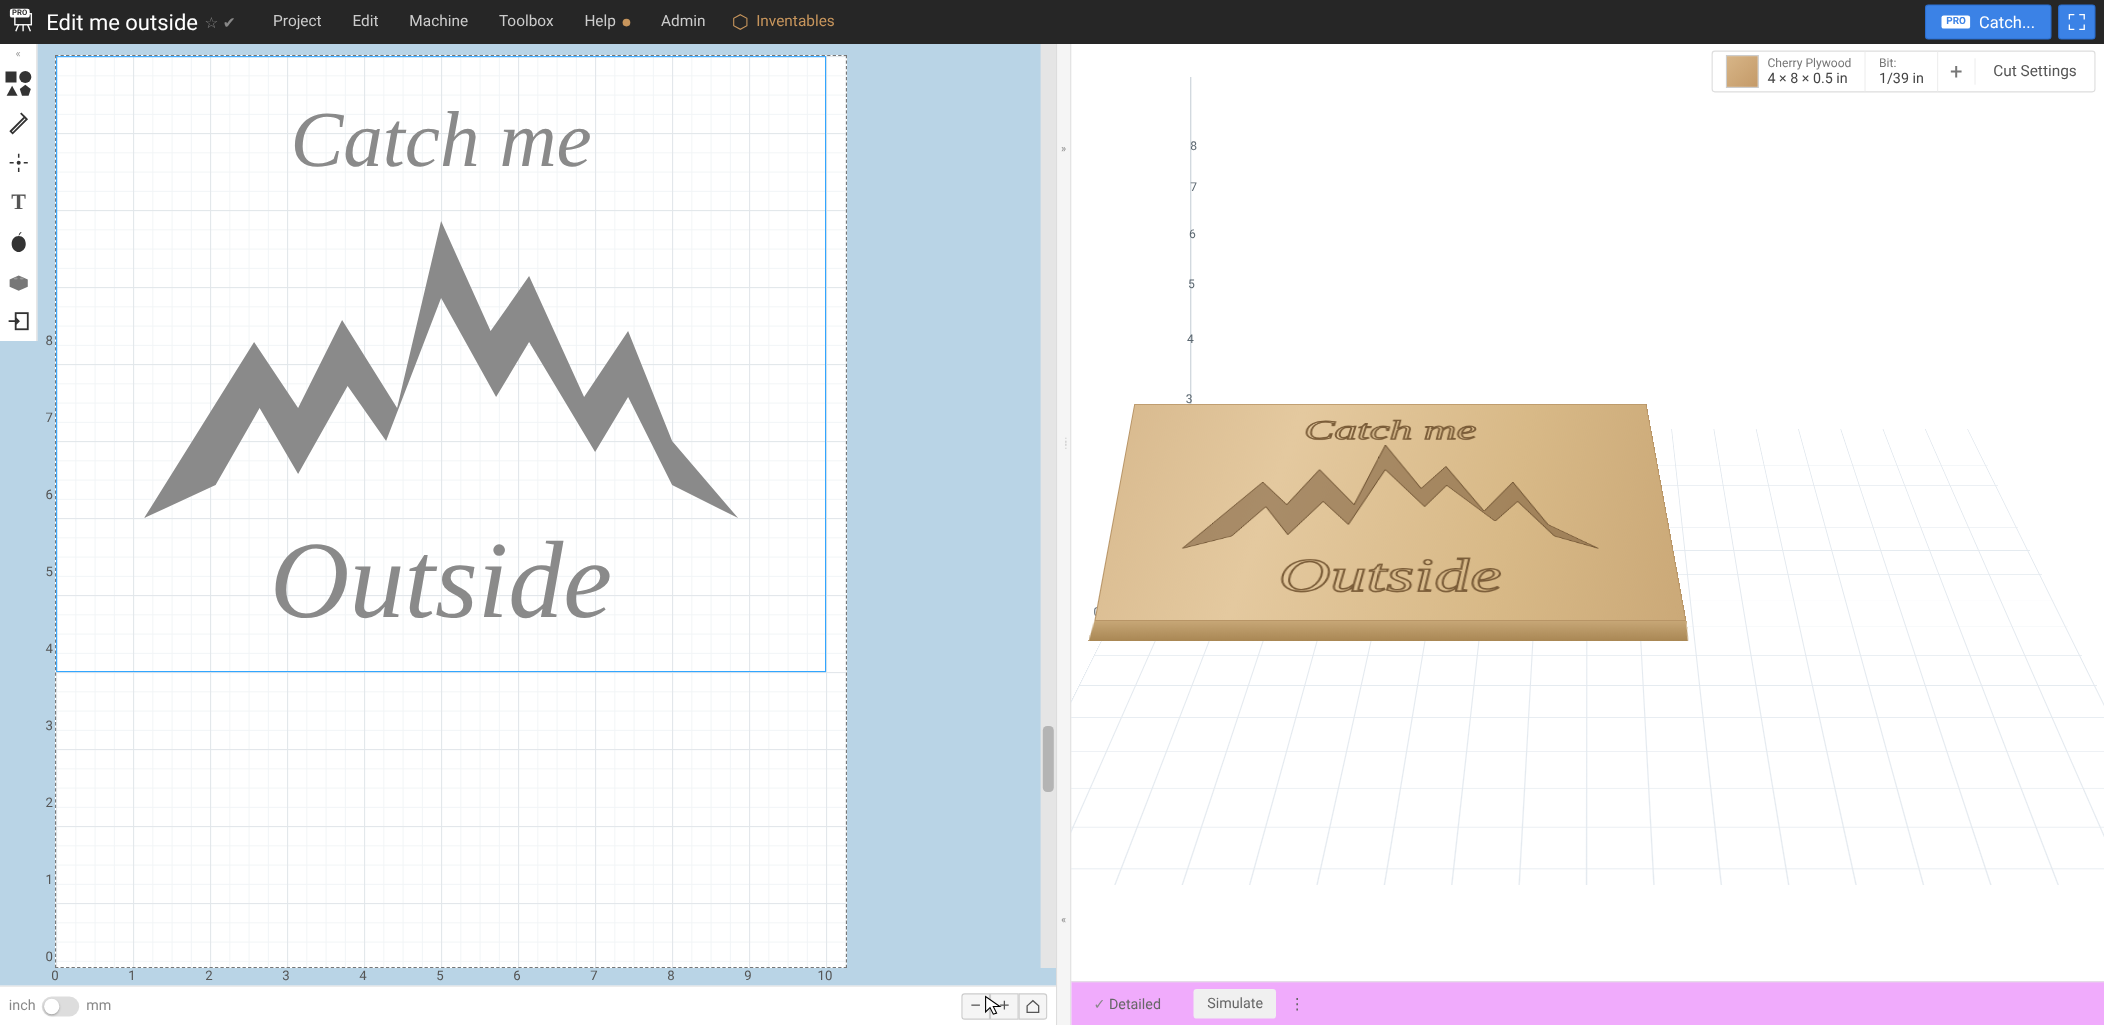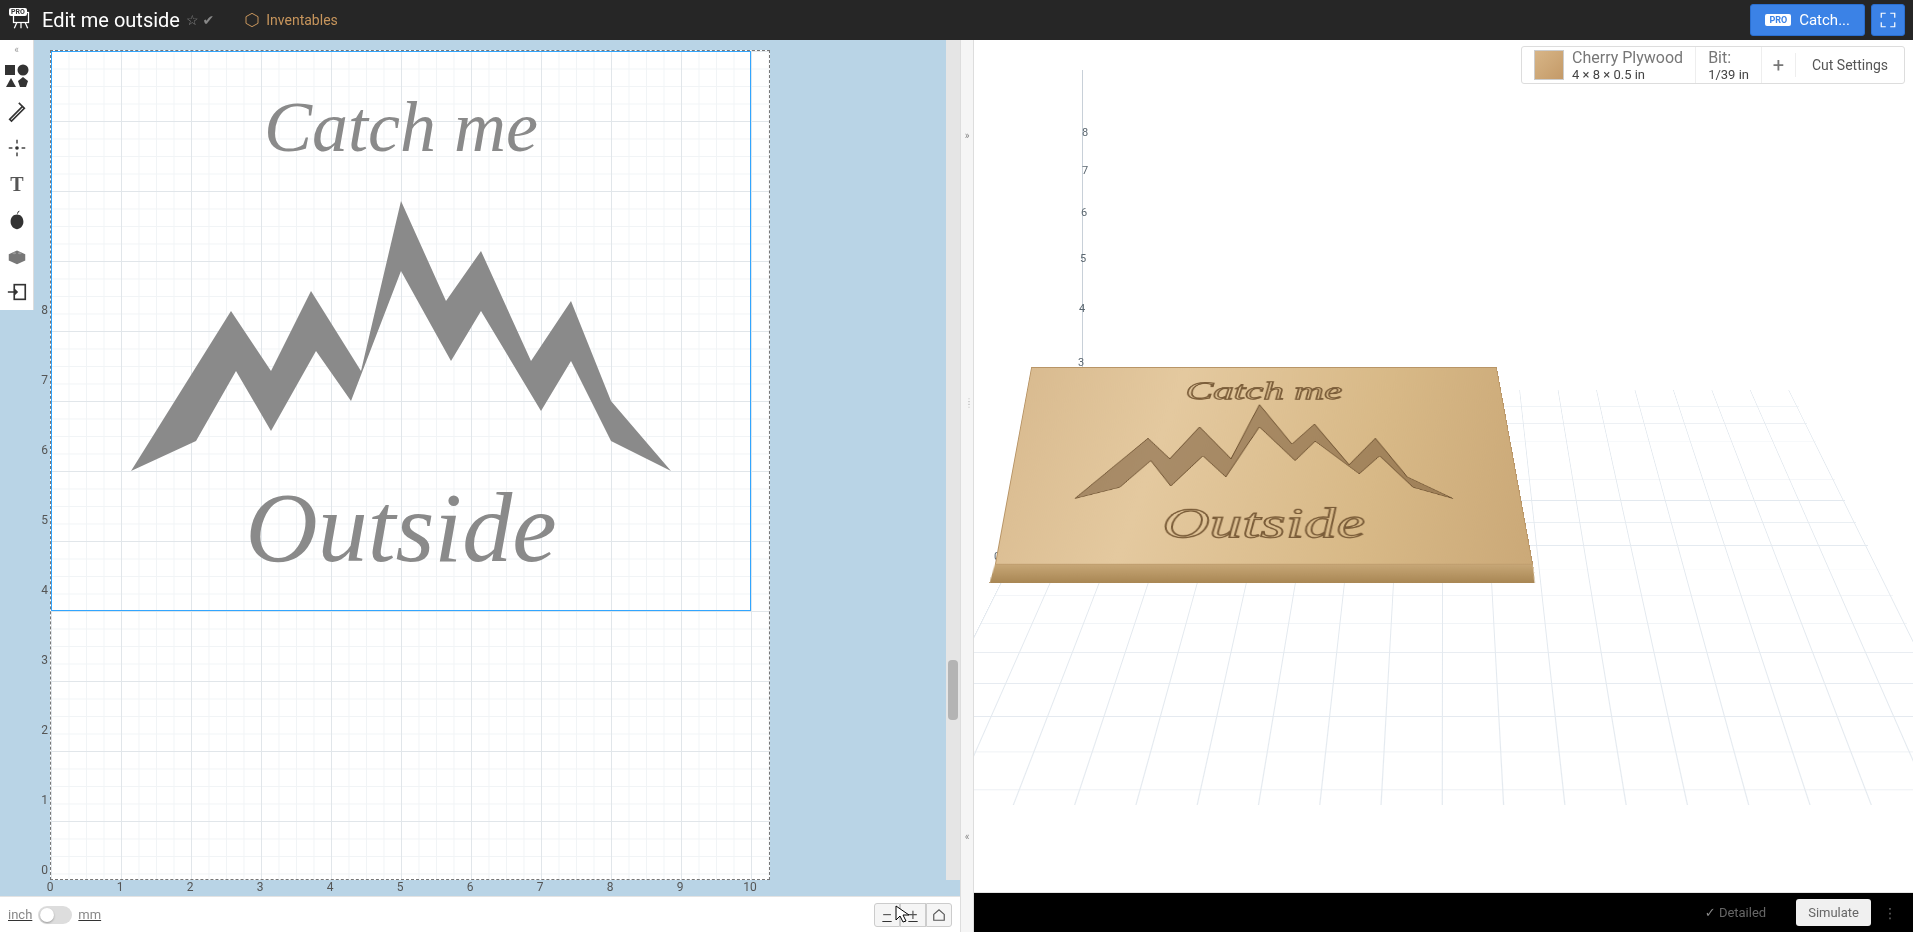--- a/index.html
+++ b/index.html
@@ -86,42 +86,42 @@
     overflow:hidden;
   }
   .workspace .board-border { position:absolute; left:0; top:0; width:700px; height:560px; border:1px solid #32a6ff; pointer-events:none;}
   .design-svg { position:absolute; left:0; top:0; width:700px; height:560px; }
   .design-text { font-family: cursive, "Brush Script MT", "Segoe Script", serif; fill:#8a8a8a; font-style: italic; }
 
   .scroll-v { position:absolute; right:0; top:0; bottom:16px; width:14px; background:#e5e5e5;}
   .scroll-v .thumb { position:absolute; left:2px; right:2px; top:620px; height:60px; background:#b4b4b4; border-radius:4px;}
 
   
-  .bottom-left-bar { position:absolute; left:0; bottom:0; right:0; height:36px; background:#fff; border-top:1px solid #e3e3e3; display:flex; align-items:center; padding:0 8px; z-index:6;text-decoration:underline;}
+  .bottom-left-bar { position:absolute; left:0; bottom:0; right:0; height:36px; background:#fff; border-top:1px solid #e3e3e3; display:flex; align-items:center; padding:0 8px; z-index:6;}
   .unit-toggle { display:flex; align-items:center; gap:6px; color:#888; font-size:13px;}
   .toggle { width:34px; height:18px; background:#ddd; border-radius:10px; position:relative; cursor:pointer;}
   .toggle .knob { position:absolute; left:2px; top:2px; width:14px; height:14px; background:#fff; border-radius:50%; box-shadow:0 1px 2px rgba(0,0,0,0.3);}
   .zoom-ctrls { margin-left:auto; display:flex; align-items:center; gap:0;}
   .zoom-ctrls button { width:26px; height:24px; border:1px solid #ccc; background:#f5f5f5; cursor:pointer; display:flex; align-items:center; justify-content:center; font-size:16px; color:#555;}
   .zoom-ctrls button:first-child { border-top-left-radius:3px; border-bottom-left-radius:3px;}
   .zoom-ctrls button:last-child { border-top-right-radius:3px; border-bottom-right-radius:3px;}
   .cursor-overlay { position:absolute; pointer-events:none; z-index:100;}
 
   
   .splitter { width:14px; background:#f5f5f5; border-left:1px solid #ddd; border-right:1px solid #ddd; position:relative; cursor:col-resize;}
   .splitter .chev { position:absolute; left:50%; transform:translateX(-50%); font-size:10px; color:#888; cursor:pointer;}
   .splitter .chev.top { top:90px;}
   .splitter .chev.bot { bottom:90px;}
   .splitter .dots{ position:absolute; top:360px; left:4px; color:#bbb; font-size:8px; letter-spacing:-1px; line-height:3px;}
 
   
   .preview-top { position:absolute; top:6px; right:8px; display:flex; align-items:center; background:#fff; border:1px solid #ddd; border-radius:3px; height:38px; z-index:5;}
   .preview-top .chip { display:flex; align-items:center; gap:8px; padding:0 12px; border-right:1px solid #eee; height:100%;}
   .preview-top .wood-swatch { width:30px; height:30px; background:linear-gradient(135deg,#d7b587,#c49a68); border:1px solid #ccc;}
-  .preview-top .chip .lbl { font-size:16px; color:#777;}
+  .preview-top .chip .lbl { font-size:11px; color:#777;}
   .preview-top .chip .val { font-size:13px; color:#444;}
   .preview-top .add { width:34px; text-align:center; font-size:20px; color:#777; cursor:pointer; border-right:1px solid #eee;}
   .preview-top .cut-settings { padding:0 16px; color:#555; cursor:pointer; font-size:14px;}
 
   .preview-stage { position:absolute; left:0; right:0; top:0; bottom:40px; overflow:hidden;}
   .preview-stage .grid3d {
     position:absolute; left:0; top:0; width:100%; height:100%;
     background:
       linear-gradient(#e3e9ef 1px, transparent 1px),
       linear-gradient(90deg, #e3e9ef 1px, transparent 1px);
@@ -146,21 +146,21 @@
   .board3d .edge {
     position:absolute; left:0; right:0; bottom:-26px; height:26px;
     background:linear-gradient(#c7a777,#a98754);
     transform:skewX(-4deg);
     transform-origin:top left;
   }
   .board3d svg { position:absolute; inset:0; width:100%; height:100%;}
   .carve-text { font-family: cursive, "Brush Script MT","Segoe Script", serif; fill:none; stroke:#7a5c38; stroke-width:2; font-style:italic;}
   .carve-shape { fill:rgba(110,80,50,0.5); stroke:#6a4e2e; stroke-width:1;}
 
-  .preview-bottom { position:absolute; left:0; right:0; bottom:0; height:40px; background:#000000; border-top:1px solid #e3e3e3; display:flex; align-items:center; justify-content:flex-end; padding:0 8px; gap:4px;}
+  .preview-bottom { position:absolute; left:0; right:0; bottom:0; height:40px; background:#f0abfc; border-top:1px solid #e3e3e3; display:flex; align-items:center; justify-content:flex-start; padding:0 8px; gap:4px;}
   .preview-bottom .mode { padding:6px 12px; border-radius:3px; cursor:pointer; color:#666; font-size:13px;}
   .preview-bottom .mode.detailed::before{ content:"✓ "; color:#888;}
   .preview-bottom .mode.sim { background:#f0f0f0;margin-left:14px;}
   .preview-bottom .menu-dots { padding:6px 8px; cursor:pointer; color:#666;}
 </style>
 </head>
 <body>
 
 <div class="topbar">
   <div class="logo-wrap">
@@ -171,20 +171,28 @@
         <line x1="17" y1="15" x2="20" y2="22" stroke="#fff" stroke-width="1.5"></line>
         <line x1="12" y1="15" x2="12" y2="22" stroke="#fff" stroke-width="1.5"></line>
       </svg>
   </div>
   <span class="project-title">Edit me outside</span>
   <span class="title-icons">
     <span>☆</span>
     <span>✔</span>
   </span>
 
+  <div class="menu">
+    <div class="menu-item">Project</div>
+    <div class="menu-item">Edit</div>
+    <div class="menu-item">Machine</div>
+    <div class="menu-item">Toolbox</div>
+    <div class="menu-item help">Help</div>
+    <div class="menu-item">Admin</div>
+  </div>
   <div class="inventables">
     <svg viewBox="0 0 24 24">
         <polygon points="12,2 21,7 21,17 12,22 3,17 3,7" fill="none" stroke="#c7955c" stroke-width="1.5"></polygon>
       </svg>
     <span>Inventables</span>
   </div>
 
   <div class="topbar-right">
     <div class="carve-btn">
       <span class="pro-badge">PRO</span>

